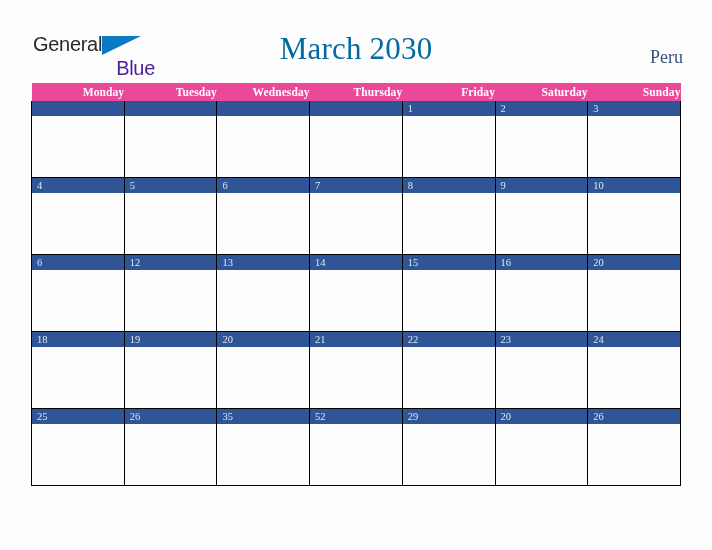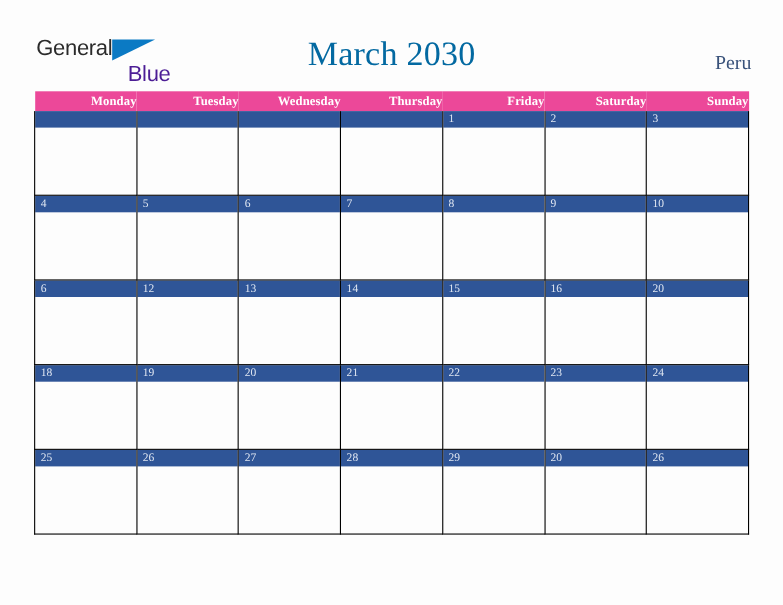--- a/index.html
+++ b/index.html
@@ -318,25 +318,25 @@
     <tr class="week-row">
       <td class="day-cell">
         <div class="date-bar">25</div>
         <div class="day-body"></div>
       </td>
       <td class="day-cell">
         <div class="date-bar">26</div>
         <div class="day-body"></div>
       </td>
       <td class="day-cell">
-        <div class="date-bar">27</div>
-        <div class="day-body"></div>
-      </td>
-      <td class="day-cell">
-        <div class="date-bar">28</div>
+        <div class="date-bar">35</div>
+        <div class="day-body"></div>
+      </td>
+      <td class="day-cell">
+        <div class="date-bar">52</div>
         <div class="day-body"></div>
       </td>
       <td class="day-cell">
         <div class="date-bar">29</div>
         <div class="day-body"></div>
       </td>
       <td class="day-cell">
         <div class="date-bar">20</div>
         <div class="day-body"></div>
       </td>

